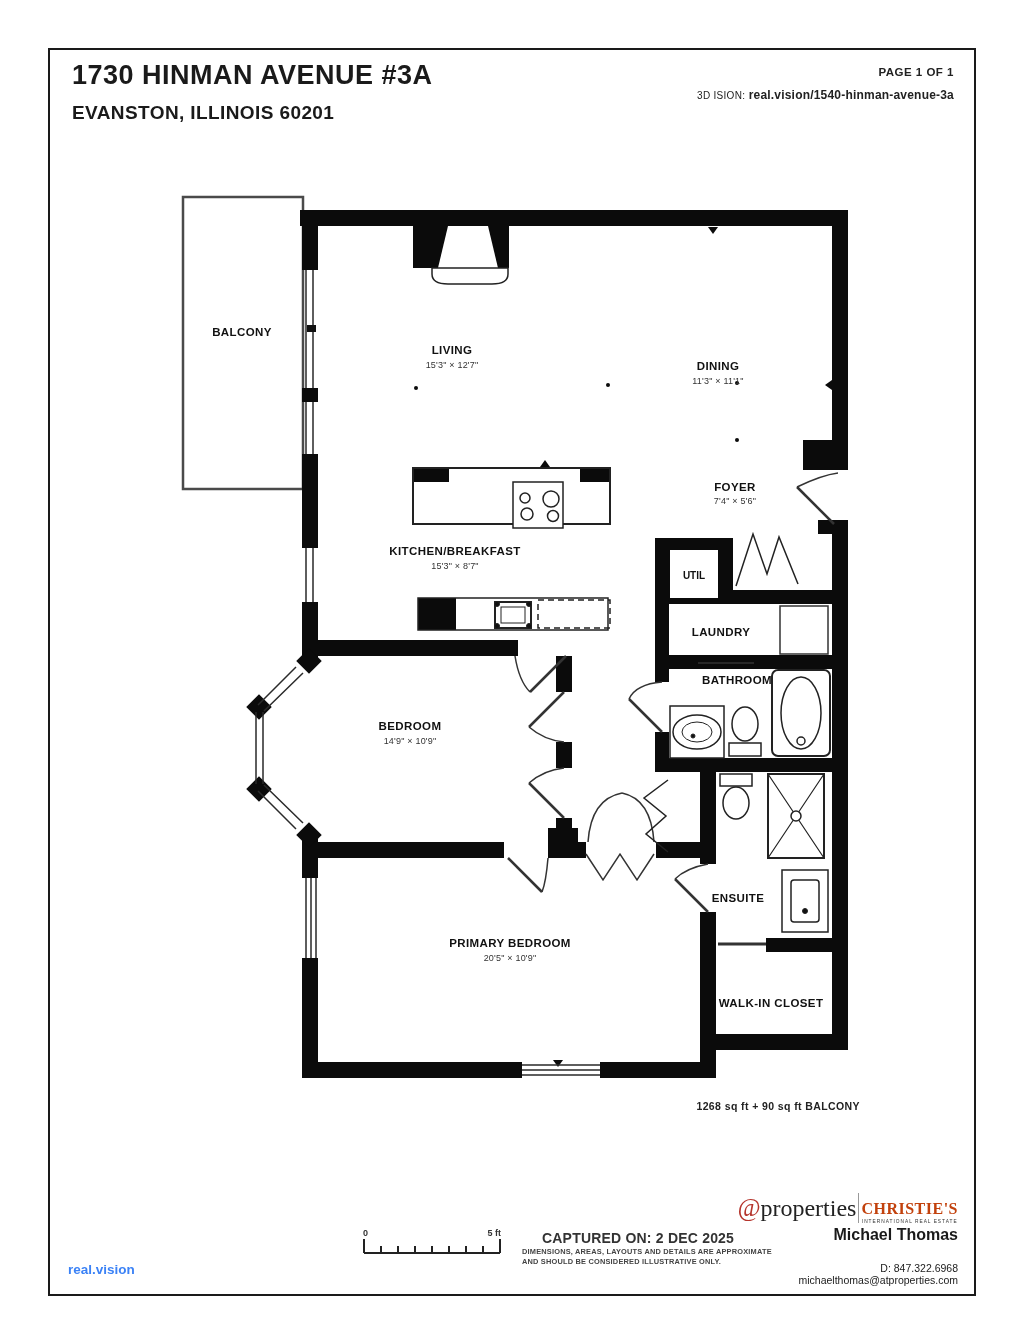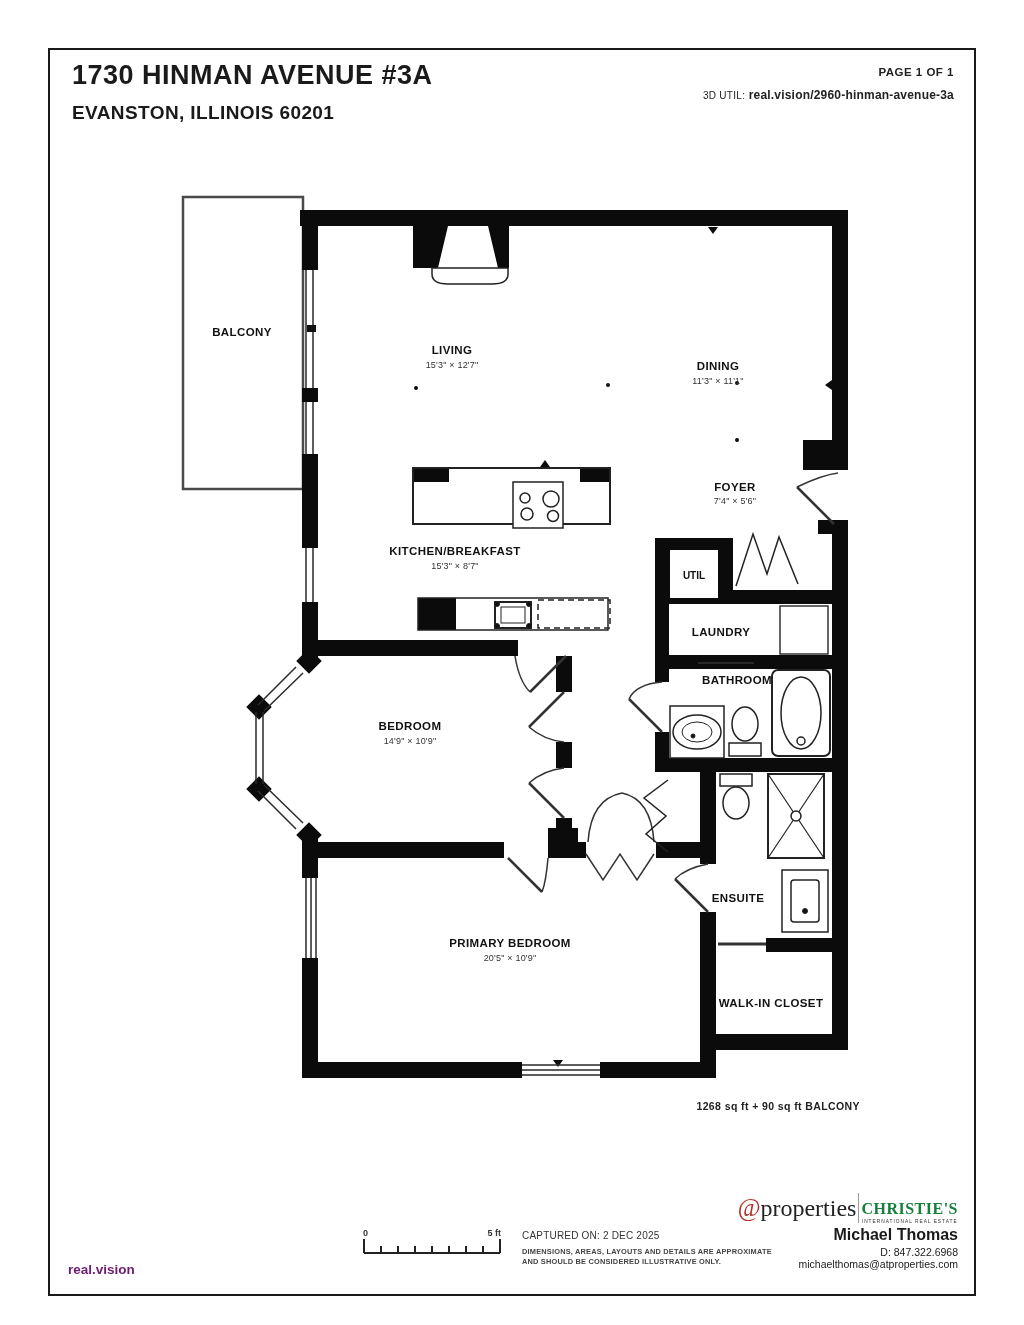--- a/index.html
+++ b/index.html
@@ -13,49 +13,49 @@
   .tour-line .lbl { font-size:10px; font-weight:normal; letter-spacing:.3px; }
   .tour-line .url { font-weight:bold; letter-spacing:.2px; }
   #plan-svg { position:absolute; left:170px; top:192px; }
   .rn { font-family:"Liberation Sans", sans-serif; font-size:11.5px; font-weight:bold; fill:#111; letter-spacing:.4px; text-anchor:middle; }
   .rd { font-family:"Liberation Sans", sans-serif; font-size:9px; fill:#333; text-anchor:middle; letter-spacing:.2px; }
   .rs { font-family:"Liberation Sans", sans-serif; font-size:10px; font-weight:bold; fill:#111; text-anchor:middle; }
   .area-note { position:absolute; left:170px; top:1100px; width:690px; text-align:right; font-size:10.5px; font-weight:bold; color:#222; letter-spacing:.4px; }
   .logo { position:absolute; left:66px; top:1216px; display:flex; align-items:center; }
   .logo .w { font-size:23px; font-weight:bold; color:#58595b; letter-spacing:4px; }
   .logo .circ { width:40px; height:40px; border-radius:50%; background:#d23227; color:#fff; display:flex; align-items:center; justify-content:center; font-size:21px; font-weight:bold; margin:0 1px; }
-  .logo-site { position:absolute; left:68px; top:1262px; font-size:13.5px; font-weight:bold; color:#701a75; }
+  .logo-site { position:absolute; left:68px; top:1262px; font-size:13.5px; font-weight:bold; color:#3b82f6; }
   .scalebar { position:absolute; left:363px; top:1228px; width:138px; }
   .scalebar .lab { display:flex; justify-content:space-between; font-size:9px; font-weight:bold; color:#333; margin-bottom:1px; }
-  .captured { position:absolute; left:522px; top:1230px; font-size:10px; font-weight:normal; color:#333; letter-spacing:.2px; }
+  .captured { position:absolute; left:542px; top:1230px; font-size:14px; font-weight:bold; color:#333; letter-spacing:.2px; }
   .disclaimer { position:absolute; left:522px; top:1247px; font-size:7.4px; font-weight:bold; color:#444; line-height:10px; letter-spacing:.2px; }
   .brokerage { position:absolute; right:66px; top:1192px; display:flex; align-items:center; gap:2px; }
   .atprop { font-family:"Liberation Serif", serif; font-size:24px; color:#222; }
   .atprop .at { color:#b5342c; font-style:italic; font-size:25px; }
   .vdiv { width:1px; height:30px; background:#999; }
   .christies { text-align:center; }
-  .christies .c1 { font-family:"Liberation Serif", serif; font-size:16px; font-weight:bold; color:#15803d; letter-spacing:.5px;margin-top:8px; }
+  .christies .c1 { font-family:"Liberation Serif", serif; font-size:16px; font-weight:bold; color:#c2410c; letter-spacing:.5px;margin-top:8px; }
   .christies .c2 { font-size:4.8px; color:#333; letter-spacing:1px; margin-top:1px; }
   .agent { position:absolute; right:66px; top:1226px; text-align:right; color:#1a1a1a; }
-  .agent .nm { font-size:16px; font-weight:bold; margin-bottom:2px; }
+  .agent .nm { font-size:16px; font-weight:bold; margin-bottom:18px; }
   .agent .ph { font-size:10.5px; font-weight:normal; margin-bottom:0; }
   .agent .em { font-size:10.5px; }
 </style>
 </head>
 <body>
 
 <div id="page">
   <div class="border-box"></div>
 
   <div class="title">1730 HINMAN AVENUE #3A</div>
   <div class="subtitle">EVANSTON, ILLINOIS 60201</div>
   <div class="page-label">PAGE 1 OF 1</div>
   <div class="tour-line">
-    <span class="lbl">3D UTIL:</span>
-    <span class="url">real.vision/2960-hinman-avenue-3a</span>
+    <span class="lbl">3D ISION:</span>
+    <span class="url">real.vision/1540-hinman-avenue-3a</span>
   </div>
 
   <svg id="plan-svg" width="690" height="910" viewBox="0 0 690 910">
 
     <rect x="13" y="5" width="120" height="292" fill="#fff" stroke="#4a4a4a" stroke-width="2.5"></rect>
 
     <g fill="#0b0b0b">
       <rect x="130" y="18" width="548" height="16"></rect>
       <rect x="662" y="18" width="16" height="260"></rect>
       <rect x="633" y="248" width="45" height="30"></rect>

